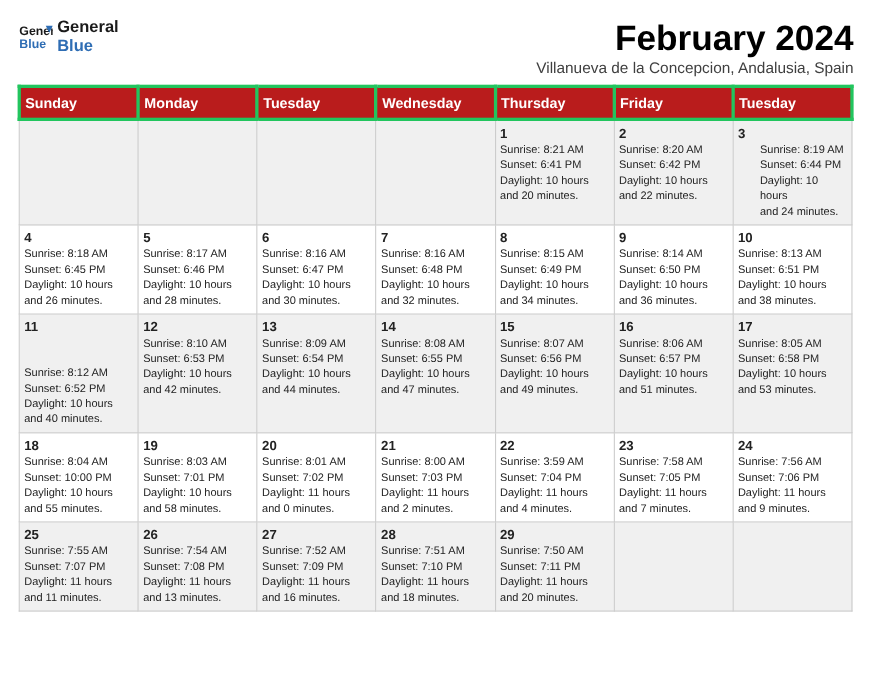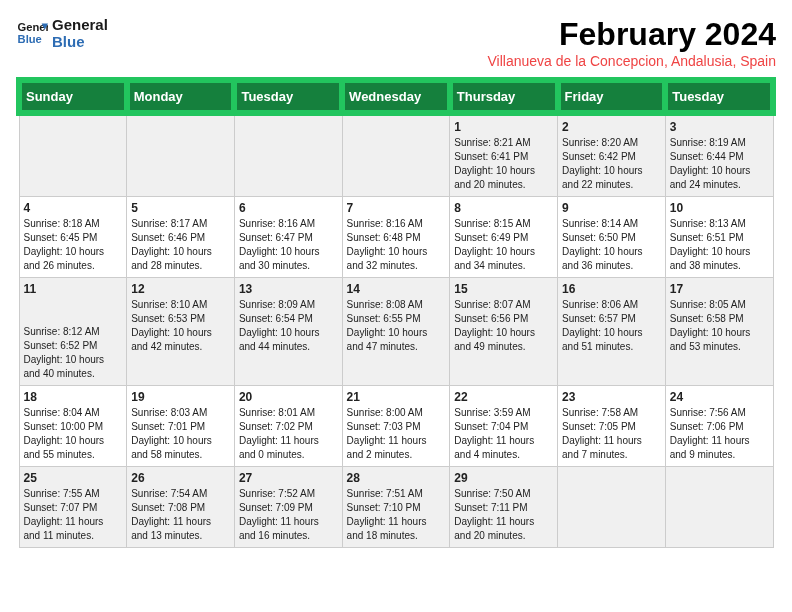--- a/index.html
+++ b/index.html
@@ -28,35 +28,35 @@
     .title-block {
       text-align: right;
     }
     .month-title {
       font-size: 32px;
       font-weight: bold;
       color: #000000;
     }
     .subtitle {
       font-size: 14px;
-      color: #ef4444;
+      color: #404040;
     }
     .calendar {
       width: 100%;
       border-collapse: collapse;
       margin-top: 8px;
     }
     .calendar th {
-      background-color: #15803d;
+      background-color: #b91c1c;
       color: #fff;
       font-size: 13px;
       font-weight: bold;
       padding: 6px 4px;
       text-align: left;
-      border: 6px solid #22c55e;
+      border: 3px solid #22c55e;
     }
     .calendar td {
       border: 1px solid #ccc;
       vertical-align: top;
       padding: 4px 4px;
       width: calc(100% / 7);
       font-size: 10.5px;
       color: #222;
       background: #fff;
       min-height: 80px;
@@ -127,21 +127,21 @@
         </td>
         <td class="gray-row">
           <span class="day-number">2</span>
           <div class="day-info" style="white-space: pre-line;">Sunrise: 8:20 AM
 Sunset: 6:42 PM
 Daylight: 10 hours
 and 22 minutes.</div>
         </td>
         <td class="gray-row">
           <span class="day-number">3</span>
-          <div class="day-info" style="white-space: pre-line;">Sunrise: 8:19 AM
+          <div class="day-info" style="white-space: pre-line; margin-left: 20px;">Sunrise: 8:19 AM
 Sunset: 6:44 PM
 Daylight: 10 hours
 and 24 minutes.</div>
         </td>
       </tr>
       <tr>
         <td>
           <span class="day-number">4</span>
           <div class="day-info" style="white-space: pre-line;">Sunrise: 8:18 AM
 Sunset: 6:45 PM

